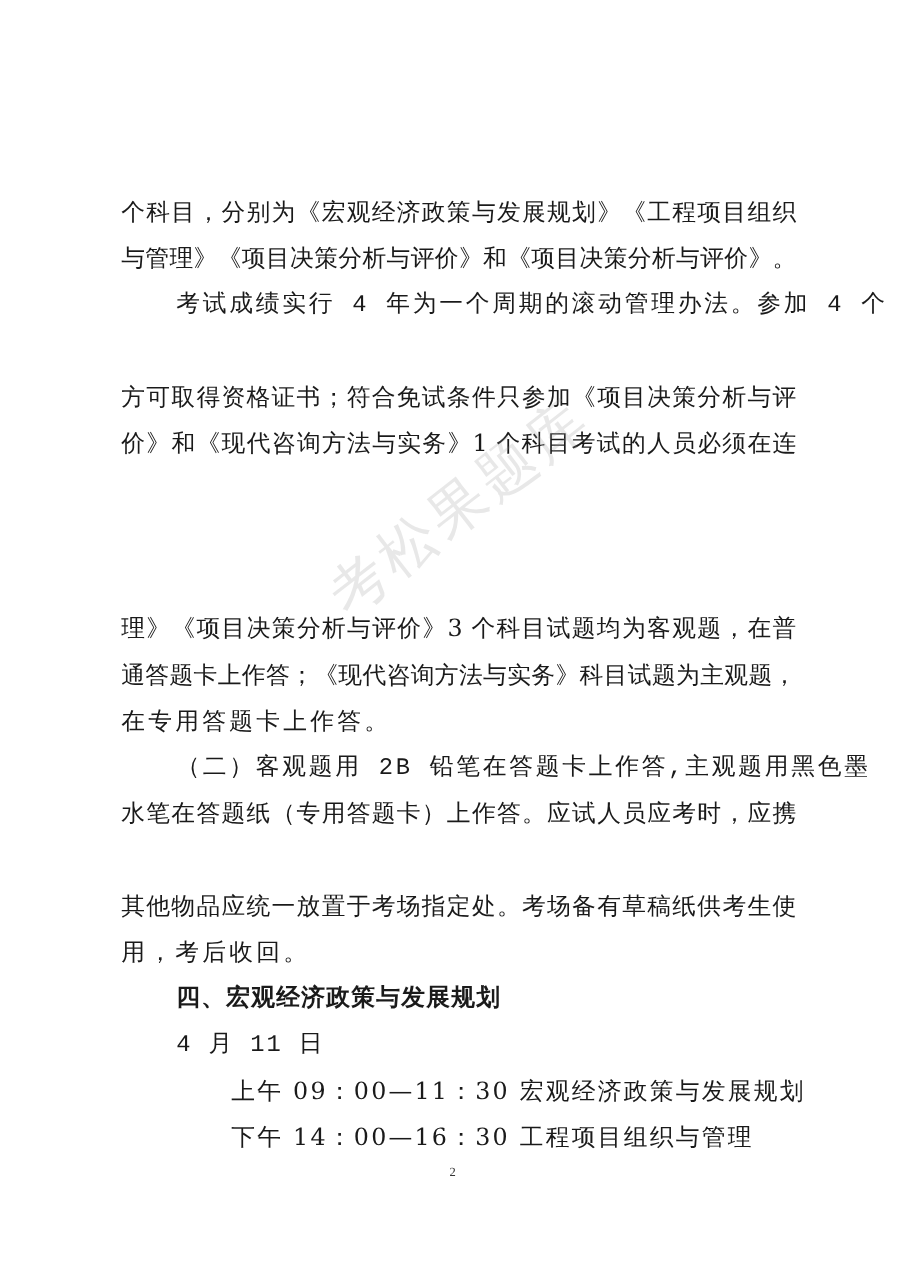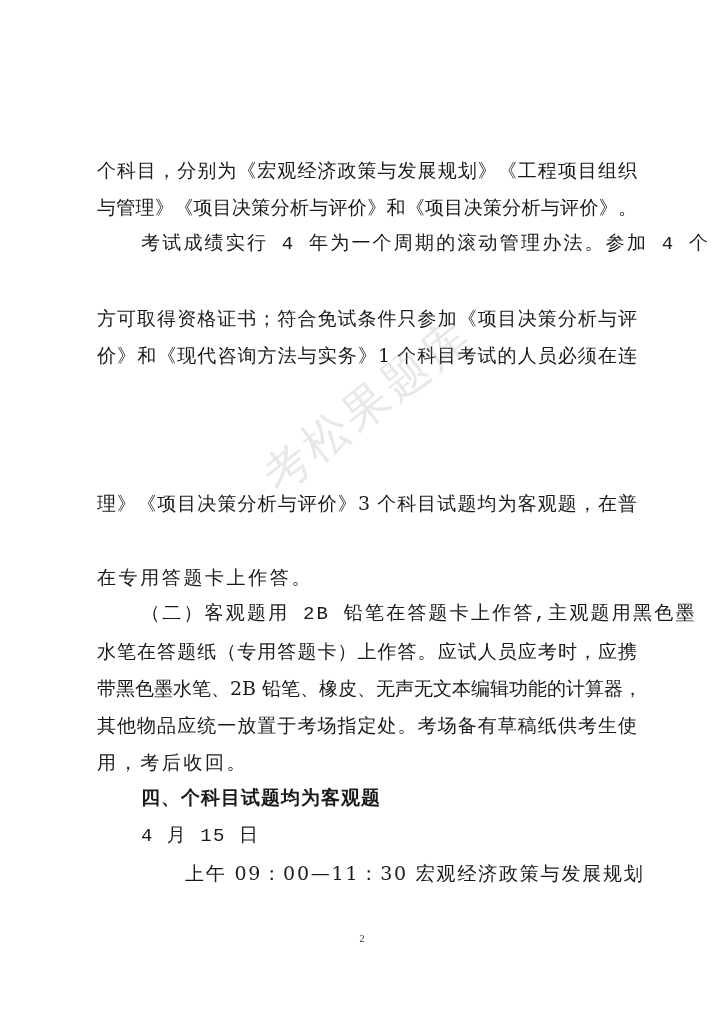--- a/index.html
+++ b/index.html
@@ -24,29 +24,30 @@
 <div class="page">
   <div class="line justify" style="top:140px">个科目，分别为《宏观经济政策与发展规划》《工程项目组织</div>
   <div class="line justify" style="top:177px">与管理》《项目决策分析与评价》和《项目决策分析与评价》。</div>
 
   <div class="line indent" style="top:214px; width:496px; letter-spacing:2.2px">考试成绩实行 4 年为一个周期的滚动管理办法。参加 4 个</div>
   <div class="line justify" style="top:288px">方可取得资格证书；符合免试条件只参加《项目决策分析与评</div>
   <div class="line justify" style="top:325px">价》和《现代咨询方法与实务》1 个科目考试的人员必须在连</div>
 
 
   <div class="line justify" style="top:473px">理》《项目决策分析与评价》3 个科目试题均为客观题，在普</div>
+  <div class="line justify" style="top:510px">通答题卡上作答；《现代咨询方法与实务》科目试题为主观题，</div>
   <div class="line" style="top:547px">在专用答题卡上作答。</div>
 
   <div class="line indent" style="top:584px; width:496px; letter-spacing:2.2px">（二）客观题用 2B 铅笔在答题卡上作答,主观题用黑色墨</div>
   <div class="line justify" style="top:621px">水笔在答题纸（专用答题卡）上作答。应试人员应考时，应携</div>
-  <div class="line justify" style="top:658px">带黑色墨水笔、2B 铅笔、橡皮、无声无文本编辑功能的计算器，</div>
   <div class="line" style="top:732px">用，考后收回。</div>
   <div class="line justify" style="top:695px">其他物品应统一放置于考场指定处。考场备有草稿纸供考生使</div>
 
-  <div class="line indent heading" style="top:769px">四、个科目试题均为客观题</div>
+  <div class="line indent heading" style="top:769px">四、宏观经济政策与发展规划</div>
 
-  <div class="line indent" style="top:806px; letter-spacing:1.5px">4 月 15 日</div>
+  <div class="line indent" style="top:806px; letter-spacing:1.5px">4 月 11 日</div>
   <div class="line indent2" style="top:843px; letter-spacing:1.8px">上午 09：00—11：30 宏观经济政策与发展规划</div>
+  <div class="line indent2" style="top:880px; letter-spacing:1.8px">下午 14：00—16：30 工程项目组织与管理</div>
 
   <div class="pagenum">2</div>
 
   <div class="watermark">考松果题库</div>
 </div>
 
 </body></html>

